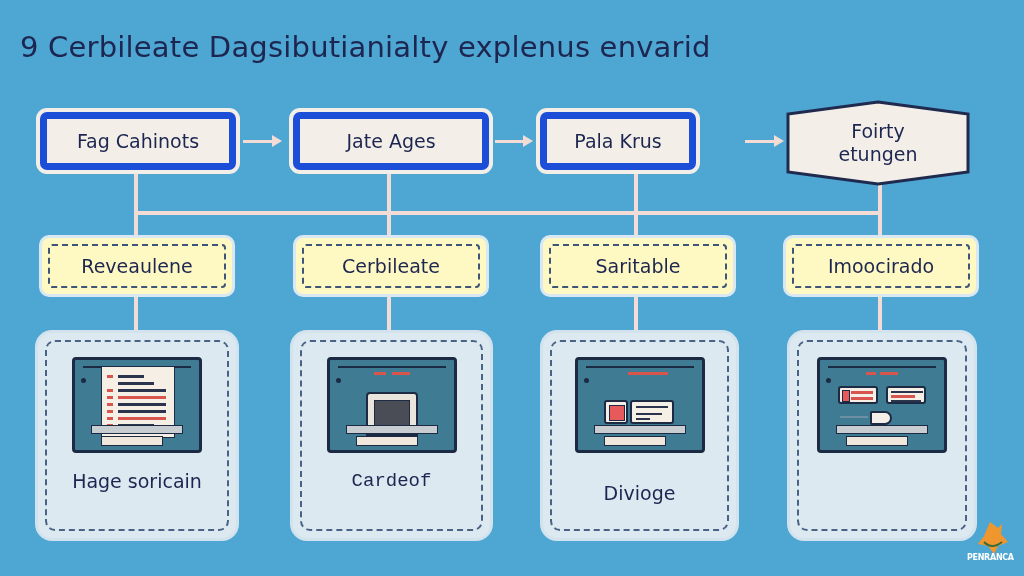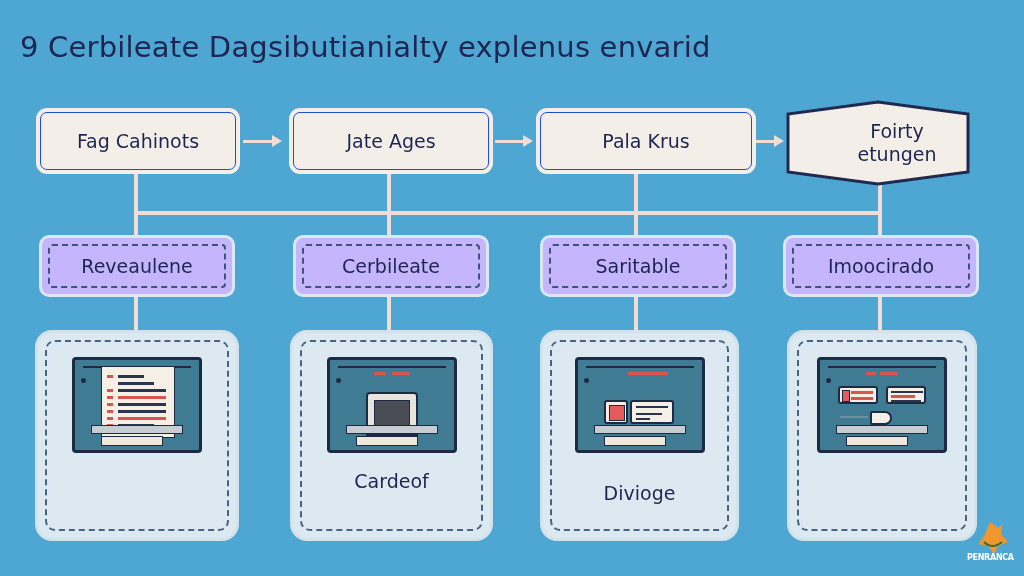--- a/index.html
+++ b/index.html
@@ -15,37 +15,37 @@
     white-space:nowrap;
   }
   .line { position:absolute; background:#f3dcd6; }
   .arrowhead {
     position:absolute; width:0; height:0;
     border-top:6px solid transparent; border-bottom:6px solid transparent;
     border-left:10px solid #f3dcd6;
   }
   .top-box {
     position:absolute; top:112px; height:58px;
-    background:#f3efe8; border:1px solid #1d4ed8; border-radius:7px;
+    background:#f3efe8; border:7px solid #1d4ed8; border-radius:7px;
     box-shadow:0 0 0 4px #f3efe8;
     display:flex; align-items:center; justify-content:center;
     font-size:19px; color:#1d2650; box-sizing:border-box;
   }
   .hex {
-    position:absolute; left:786px; top:100px; width:184px; height:86px;padding-left:38px;
+    position:absolute; left:786px; top:100px; width:184px; height:86px;
   }
   .hex svg { position:absolute; left:0; top:0; }
   .hex .hex-text {
     position:absolute; left:0; top:0; width:100%; height:100%;
     display:flex; flex-direction:column; align-items:center; justify-content:center;
     font-size:19px; line-height:23px; color:#1d2650;
   }
   .mid-box {
     position:absolute; top:238px; height:56px;
-    background:#c4b5fd; border-radius:7px; box-sizing:border-box;
+    background:#fef9c3; border-radius:7px; box-sizing:border-box;
     box-shadow:0 0 0 3px #d9e8f2;
     display:flex; align-items:center; justify-content:center;
     font-size:19px; color:#1d2650;
   }
   .mid-box::before {
     content:""; position:absolute; inset:6px;
     border:2px dashed #3d5578; border-radius:4px;
   }
   .mid-box span { position:relative; }
   .card {
@@ -113,21 +113,21 @@
 <div class="line" style="left:387px; top:172px; width:4px; height:165px;"></div>
 <div class="line" style="left:634px; top:172px; width:4px; height:165px;"></div>
 <div class="line" style="left:878px; top:184px; width:4px; height:153px;"></div>
 
 <div class="top-box" style="left:40px; width:196px;">
   <span>Fag Cahinots</span>
 </div>
 <div class="top-box" style="left:293px; width:196px;">
   <span>Jate Ages</span>
 </div>
-<div class="top-box" style="left:540px; width:212px;">
+<div class="top-box" style="left:540px; width:156px;">
   <span>Pala Krus</span>
 </div>
 <div class="hex">
   <svg width="184" height="86" viewBox="0 0 184 86">
     <polygon points="92,2 182,14 182,72 92,84 2,72 2,14" fill="#f3efe8" stroke="#1f2a4e" stroke-width="3"></polygon>
   </svg>
   <div class="hex-text">
     <span>Foirty</span>
     <span>etungen</span>
   </div>
@@ -164,24 +164,25 @@
         <div class="row" style="top:43px;"></div>
       <div class="bullet" style="top:50px;"></div>
         <div class="row red" style="top:50px;"></div>
       <div class="bullet" style="top:57px;"></div>
         <div class="row" style="top:57px; right:20px;"></div>
     </div>
     <div class="shelf"></div>
       <div class="tray"></div>
   </div>
   <div class="card-label">
-  </div>
-</div>
-
-<div class="card" style="left:293px; width:197px;">
+    <div>Hage soricain</div>
+  </div>
+</div>
+
+<div class="card" style="left:293px; width:197px;font-family:Liberation Mono, monospace;">
   <div class="screen">
     <div class="topbar"></div>
       <div class="dot"></div>
     <div class="bar-red" style="left:44px; top:12px; width:12px;"></div>
     <div class="bar-red" style="left:62px; top:12px; width:18px;"></div>
     <div class="laptop">
         <div class="lcd"></div>
       </div>
     <div class="shelf"></div>
       <div class="tray"></div>

